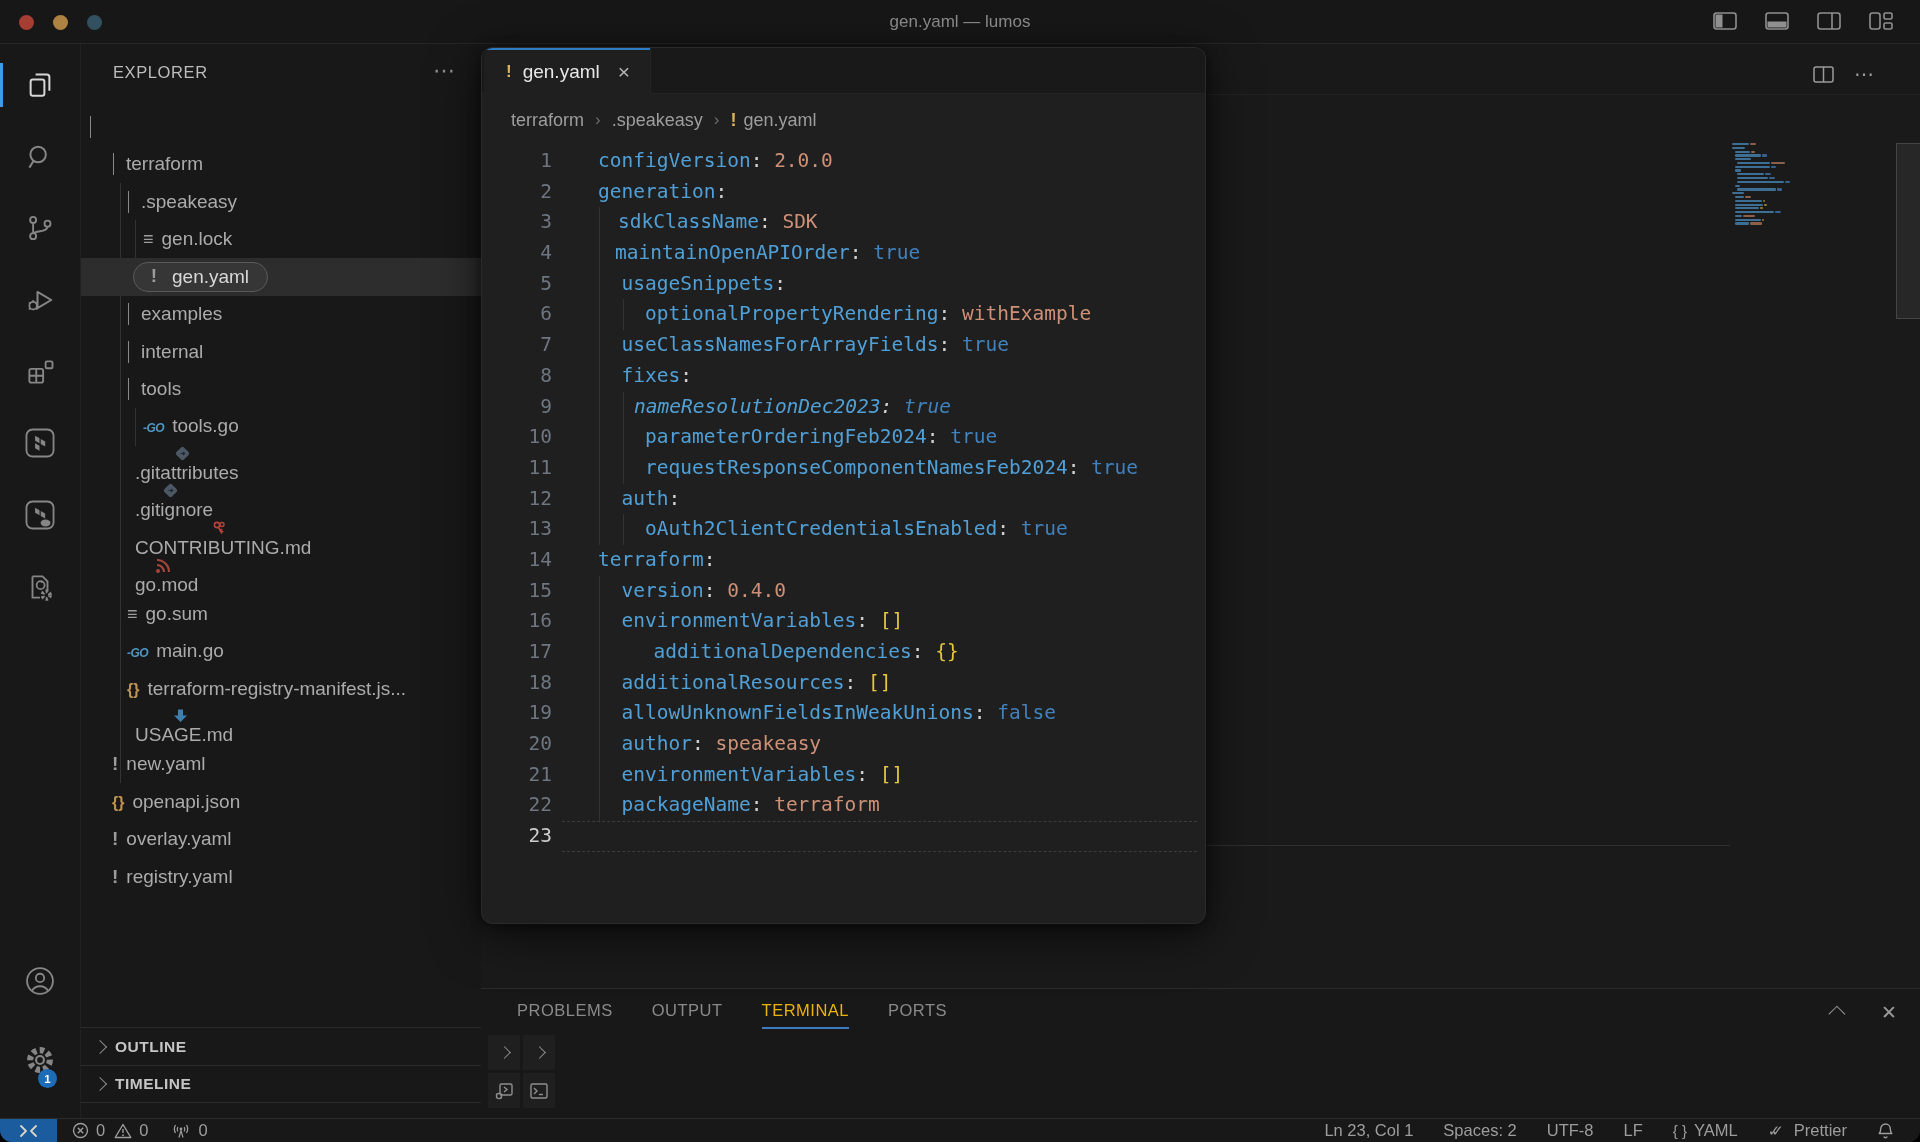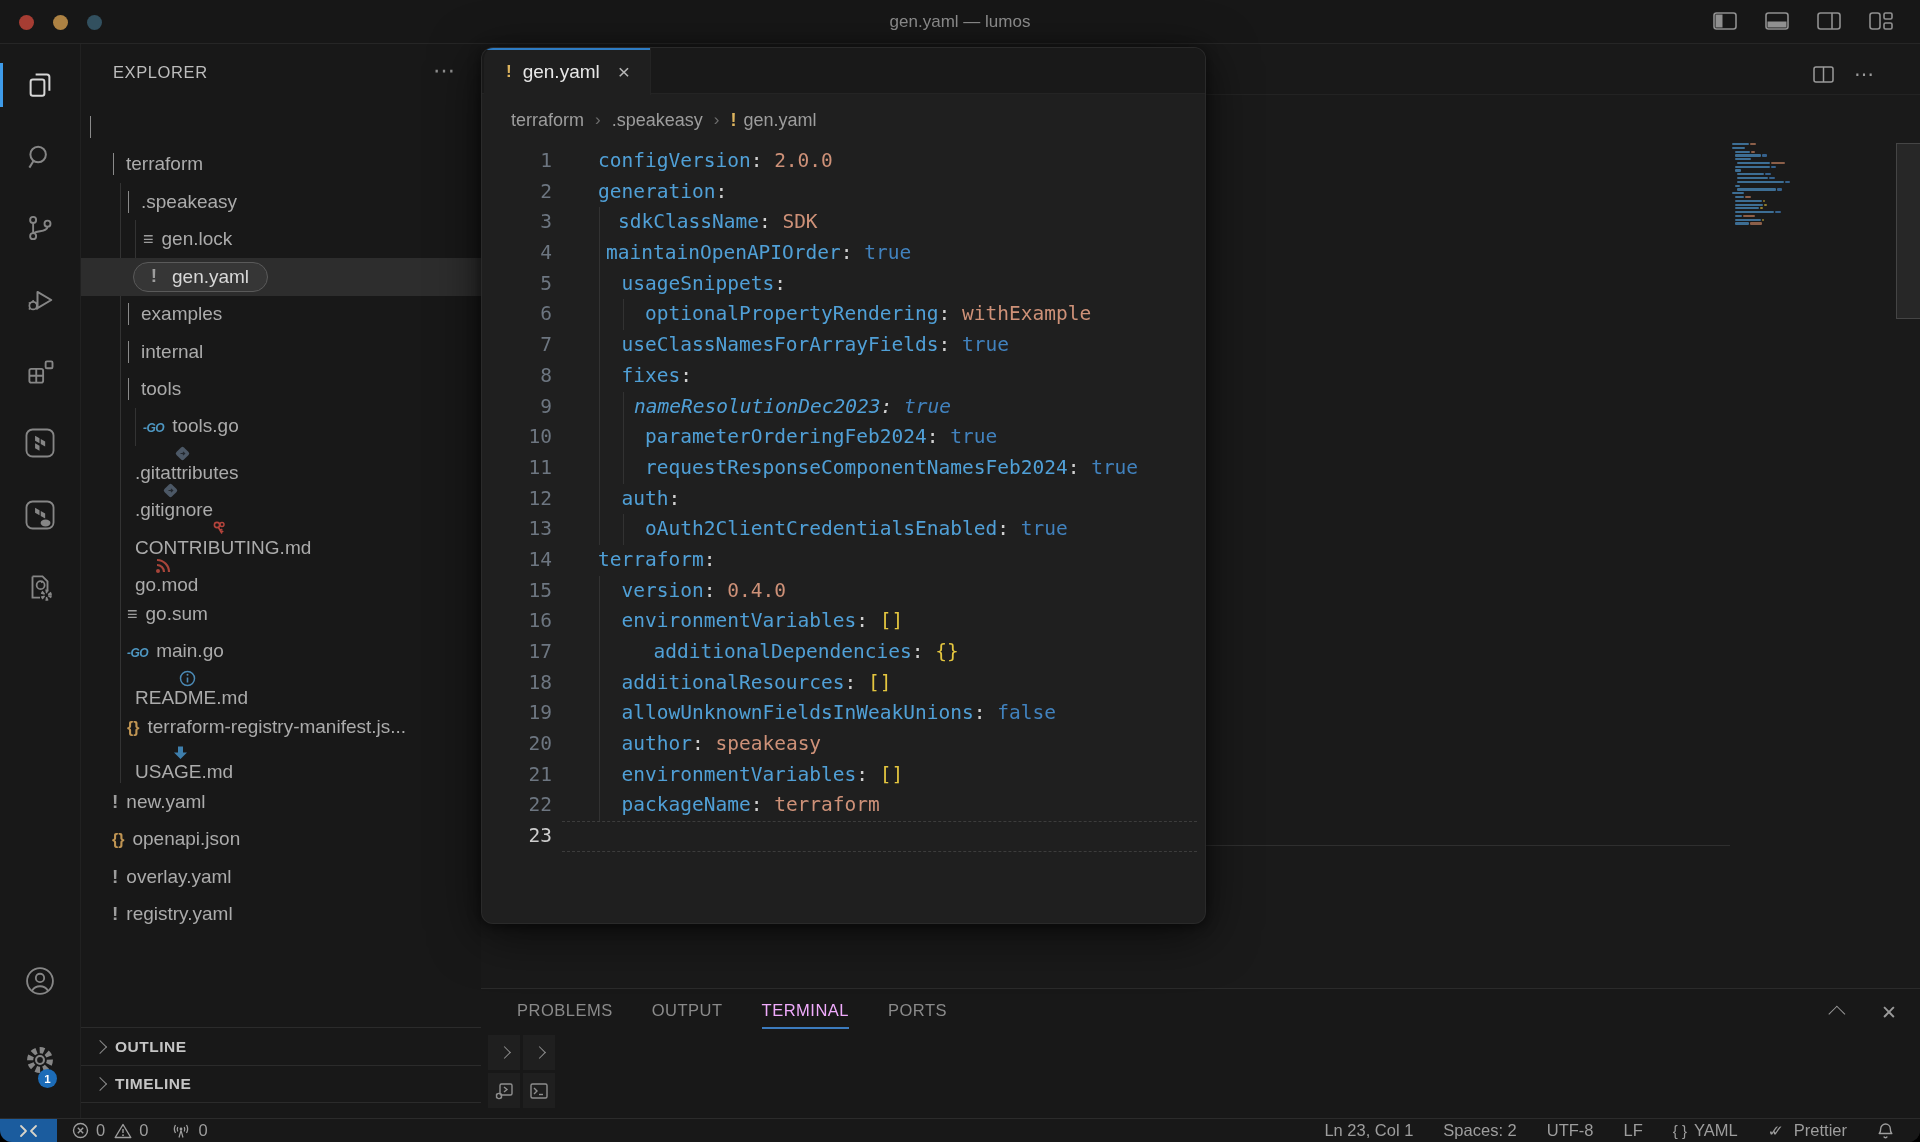--- a/index.html
+++ b/index.html
@@ -65,21 +65,21 @@
   .mm-slider { position:absolute; left:1415px; top:99px; width:25px; height:176px;
     background:rgba(160,160,160,.10); border:1px solid rgba(255,255,255,.14); border-right:none; }
   .hl-cont { position:absolute; left:725px; top:801px; width:524px; height:1px; background:#2f2f2f; }
 
   
   .panel { position:absolute; left:0; right:0; top:944px; bottom:0; background:#181818;
     border-top:1px solid #2b2b2b; }
   .panel-tabs { position:absolute; left:36px; top:0; height:42px; display:flex; gap:39px; }
   .ptab { height:42px; display:flex; align-items:center; color:#8a8a8a; font-size:16.5px;
     letter-spacing:.5px; position:relative; }
-  .ptab.active { color:#f0abfc; }
+  .ptab.active { color:#eab308; }
   .ptab.active::after { content:""; position:absolute; left:0; right:0; bottom:2px; height:2px; background:#3c7bbe; }
   .panel-actions { position:absolute; left:1344px; top:10px; display:flex; gap:22px; color:#9a9a9a; }
   .pa-btn { width:28px; height:26px; display:flex; align-items:center; justify-content:center; font-size:19px; }
   .chev-up { width:12px; height:12px; border-left:1.8px solid #9a9a9a; border-top:1.8px solid #9a9a9a;
     transform:rotate(45deg) translate(0,3px); }
   .cluster { position:absolute; left:7px; top:46px; display:grid; grid-template-columns:32px 32px;
     grid-auto-rows:35px; gap:3px; }
   .cl-cell { background:#1f1f1f; display:flex; align-items:center; justify-content:center; color:#8f8f8f; }
   .cl-chev { width:9px; height:9px; border-right:1.7px solid #8f8f8f; border-top:1.7px solid #8f8f8f;
     transform:rotate(45deg); }
@@ -303,27 +303,20 @@
                 <path d="M2 7a7 7 0 0 1 7 7M2 2a12 12 0 0 1 12 12" fill="none" stroke="#a8453a" stroke-width="2.2"></path>
               </svg></span><span>go.mod</span></span>
         </div>
         <div class="trow" style="padding-left: 46px;">
           <span><span class="ficon"><span style="color:#9c9c9c;font-size:18px;">≡</span></span><span>go.sum</span></span>
         </div>
         <div class="trow" style="padding-left: 46px;">
           <span><span class="ficon"><span style="color:#4e97c2;font-weight:bold;font-style:italic;font-size:12px;letter-spacing:-.5px;">-GO</span></span><span>main.go</span></span>
         </div>
         <div class="trow" style="padding-left: 46px;">
-          <span><span class="ficon"><svg width="17" height="17" viewBox="0 0 17 17" style="margin:0 auto;">
-                <circle cx="8.5" cy="8.5" r="7" fill="none" stroke="#4b89b4" stroke-width="1.5"></circle>
-                <line x1="8.5" y1="7.5" x2="8.5" y2="12.5" stroke="#4b89b4" stroke-width="1.6"></line>
-                <circle cx="8.5" cy="4.8" r="1" fill="#4b89b4"></circle>
-              </svg></span><span>README.md</span></span>
-        </div>
-        <div class="trow" style="padding-left: 46px;">
           <span><span class="ficon"><span style="color:#c09553;font-weight:bold;font-size:16px;">{}</span></span><span>terraform-registry-manifest.js...</span></span>
         </div>
         <div class="trow" style="padding-left: 46px;">
           <span><span class="ficon"><svg width="15" height="16" viewBox="0 0 15 16" style="margin:0 auto;">
                 <path d="M5 1.5h5v6h4L7.5 14 1 7.5h4z" fill="#3e7fad"></path>
               </svg></span><span>USAGE.md</span></span>
         </div>
         <div class="trow" style="padding-left: 31px;">
           <span><span class="ficon"><span style="color:#9c9c9c;font-weight:bold;font-size:19px;">!</span></span><span>new.yaml</span></span>
         </div>
@@ -496,21 +489,21 @@
         <span><span>terraform</span></span>
         <span class="bc-sep">›</span>
         <span><span>.speakeasy</span></span>
         <span class="bc-sep">›</span>
         <span><span class="bc-warn">!</span><span>gen.yaml</span></span>
       </div>
     <div class="code" id="code">
         <div class="cl"><span class="ln">1</span><span class="ct" style="left: 116px;"><span class="tk-key">configVersion</span><span class="tk-punct">:</span><span> </span><span class="v-str">2.0.0</span></span></div>
         <div class="cl"><span class="ln">2</span><span class="ct" style="left: 116px;"><span class="tk-key">generation</span><span class="tk-punct">:</span></span></div>
         <div class="cl"><span class="ln">3</span><span class="guide" style="left: 117px;"></span><span class="ct" style="left: 136px;"><span class="tk-key">sdkClassName</span><span class="tk-punct">:</span><span> </span><span class="v-str">SDK</span></span></div>
-        <div class="cl"><span class="ln">4</span><span class="guide" style="left: 117px;"></span><span class="ct" style="left: 124px;"><span class="tk-key">maintainOpenAPIOrder</span><span class="tk-punct">:</span><span> </span><span class="v-bool">true</span></span></div>
+        <div class="cl"><span class="ln">4</span><span class="guide" style="left: 117px;"></span><span class="ct" style="left: 133px;"><span class="tk-key">maintainOpenAPIOrder</span><span class="tk-punct">:</span><span> </span><span class="v-bool">true</span></span></div>
         <div class="cl"><span class="ln">5</span><span class="guide" style="left: 117px;"></span><span class="ct" style="left: 139.5px;"><span class="tk-key">usageSnippets</span><span class="tk-punct">:</span></span></div>
         <div class="cl"><span class="ln">6</span><span class="guide" style="left: 117px;"></span><span class="guide" style="left: 140.5px;"></span><span class="ct" style="left: 163px;"><span class="tk-key">optionalPropertyRendering</span><span class="tk-punct">:</span><span> </span><span class="v-str">withExample</span></span></div>
         <div class="cl"><span class="ln">7</span><span class="guide" style="left: 117px;"></span><span class="ct" style="left: 139.5px;"><span class="tk-key">useClassNamesForArrayFields</span><span class="tk-punct">:</span><span> </span><span class="v-bool">true</span></span></div>
         <div class="cl"><span class="ln">8</span><span class="guide" style="left: 117px;"></span><span class="ct" style="left: 139.5px;"><span class="tk-key">fixes</span><span class="tk-punct">:</span></span></div>
         <div class="cl"><span class="ln">9</span><span class="guide" style="left: 117px;"></span><span class="guide" style="left: 140.5px;"></span><span class="ct" style="left: 152px; font-style: italic;"><span class="tk-key">nameResolutionDec2023</span><span class="tk-punct">:</span><span> </span><span class="v-bool">true</span></span></div>
         <div class="cl"><span class="ln">10</span><span class="guide" style="left: 117px;"></span><span class="guide" style="left: 140.5px;"></span><span class="ct" style="left: 163px;"><span class="tk-key">parameterOrderingFeb2024</span><span class="tk-punct">:</span><span> </span><span class="v-bool">true</span></span></div>
         <div class="cl"><span class="ln">11</span><span class="guide" style="left: 117px;"></span><span class="guide" style="left: 140.5px;"></span><span class="ct" style="left: 163px;"><span class="tk-key">requestResponseComponentNamesFeb2024</span><span class="tk-punct">:</span><span> </span><span class="v-bool">true</span></span></div>
         <div class="cl"><span class="ln">12</span><span class="guide" style="left: 117px;"></span><span class="ct" style="left: 139.5px;"><span class="tk-key">auth</span><span class="tk-punct">:</span></span></div>
         <div class="cl"><span class="ln">13</span><span class="guide" style="left: 117px;"></span><span class="guide" style="left: 140.5px;"></span><span class="ct" style="left: 163px;"><span class="tk-key">oAuth2ClientCredentialsEnabled</span><span class="tk-punct">:</span><span> </span><span class="v-bool">true</span></span></div>
         <div class="cl"><span class="ln">14</span><span class="ct" style="left: 116px;"><span class="tk-key">terraform</span><span class="tk-punct">:</span></span></div>

